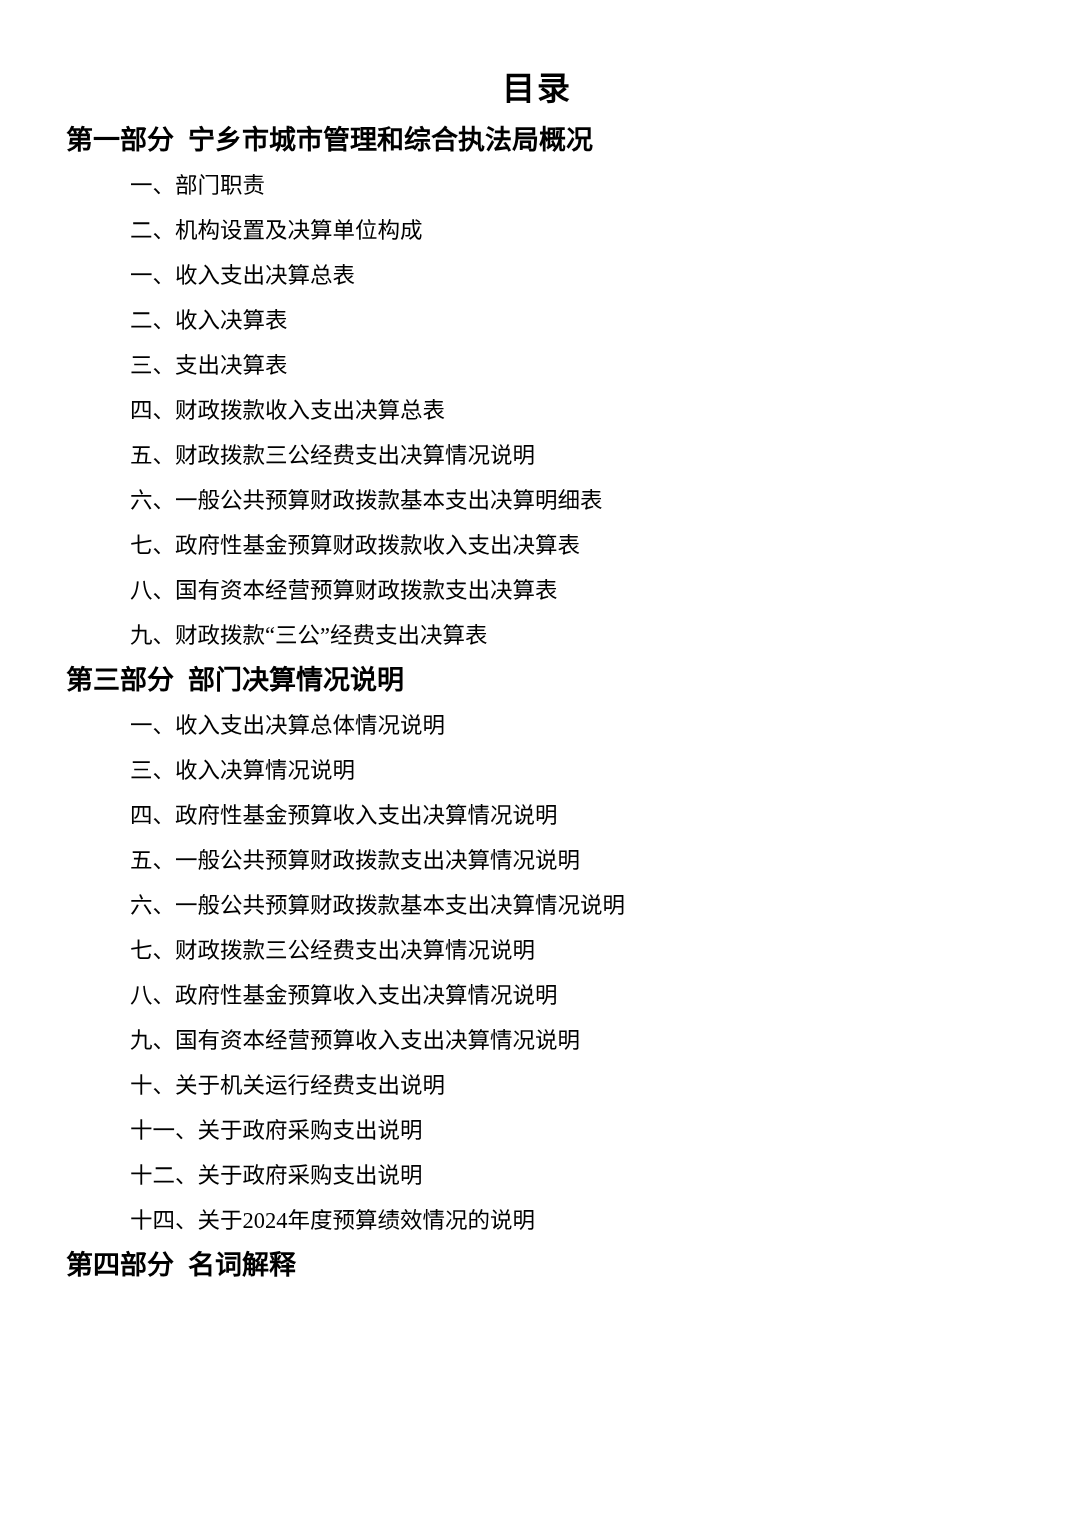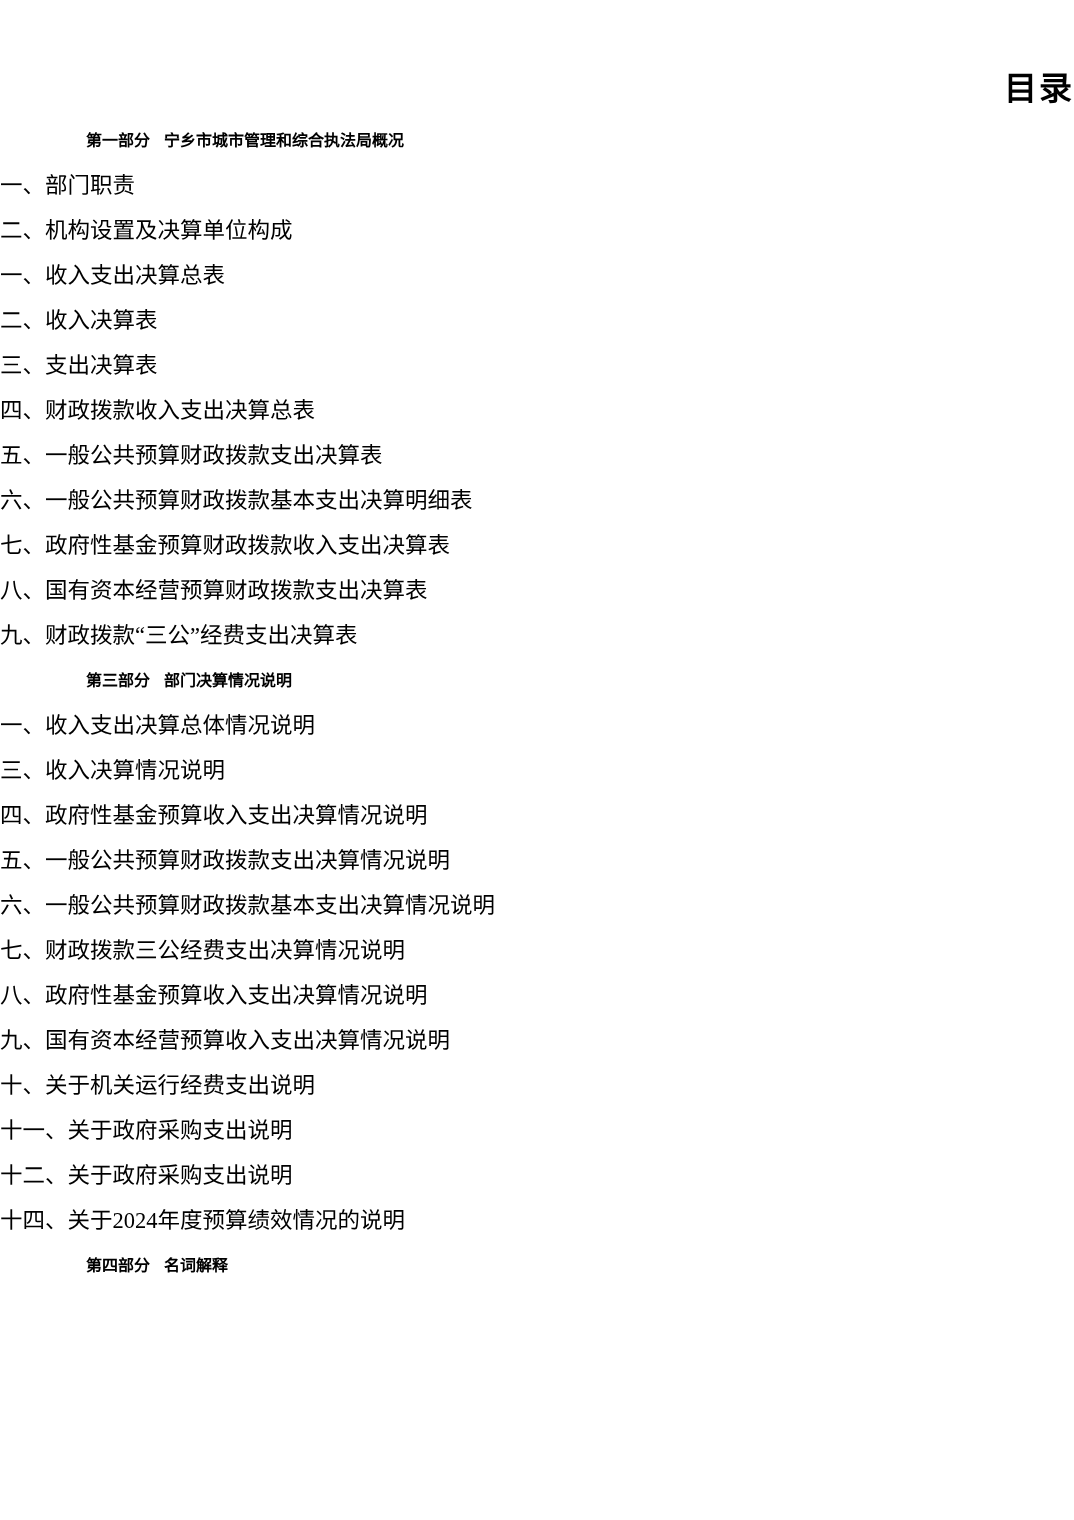--- a/index.html
+++ b/index.html
@@ -17,41 +17,42 @@
   .page {
     width: 100%;
     height: 100%;
     box-sizing: border-box;
   }
   .doc-title {
     margin-top: 66px;
     margin-bottom: 6px;
     height: 46px;
     line-height: 46px;
-    text-align: right;
+    text-align: center;
     font-family: "Liberation Sans", "DejaVu Sans", sans-serif;
     font-weight: bold;
     font-size: 33px;
     letter-spacing: 2px;
   }
   .line {
     height: 45px;
     line-height: 45px;
     white-space: nowrap;
   }
   .section-heading {
-    padding-left: 86px;
+    padding-left: 66px;
     font-family: "Liberation Sans", "DejaVu Sans", sans-serif;
     font-weight: bold;
-    font-size: 16px;
+    font-size: 27px;
   }
   .section-heading .heading-num {
     margin-right: 14px;
   }
   .toc-item {
+    padding-left: 130px;
     font-family: "Liberation Serif", "DejaVu Serif", serif;
     font-weight: normal;
     font-size: 22.5px;
   }
 </style>
 </head>
 <body>
 
 <div class="page">
 
@@ -60,21 +61,21 @@
   <div class="line section-heading">
     <span class="heading-num">第一部分</span><span class="heading-title">宁乡市城市管理和综合执法局概况</span>
   </div>
   <div class="line toc-item">一、部门职责</div>
   <div class="line toc-item">二、机构设置及决算单位构成</div>
 
   <div class="line toc-item">一、收入支出决算总表</div>
   <div class="line toc-item">二、收入决算表</div>
   <div class="line toc-item">三、支出决算表</div>
   <div class="line toc-item">四、财政拨款收入支出决算总表</div>
-  <div class="line toc-item">五、一般公共预算财政拨款支出决算表</div>
+  <div class="line toc-item">五、财政拨款三公经费支出决算情况说明</div>
   <div class="line toc-item">六、一般公共预算财政拨款基本支出决算明细表</div>
   <div class="line toc-item">七、政府性基金预算财政拨款收入支出决算表</div>
   <div class="line toc-item">八、国有资本经营预算财政拨款支出决算表</div>
   <div class="line toc-item">九、财政拨款“三公”经费支出决算表</div>
 
   <div class="line section-heading">
     <span class="heading-num">第三部分</span><span class="heading-title">部门决算情况说明</span>
   </div>
   <div class="line toc-item">一、收入支出决算总体情况说明</div>
   <div class="line toc-item">三、收入决算情况说明</div>

